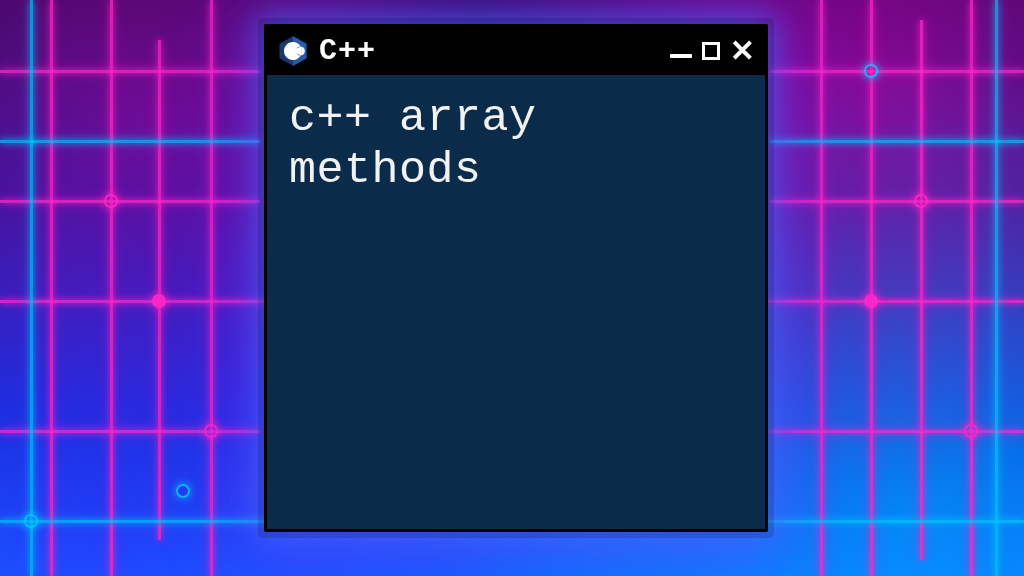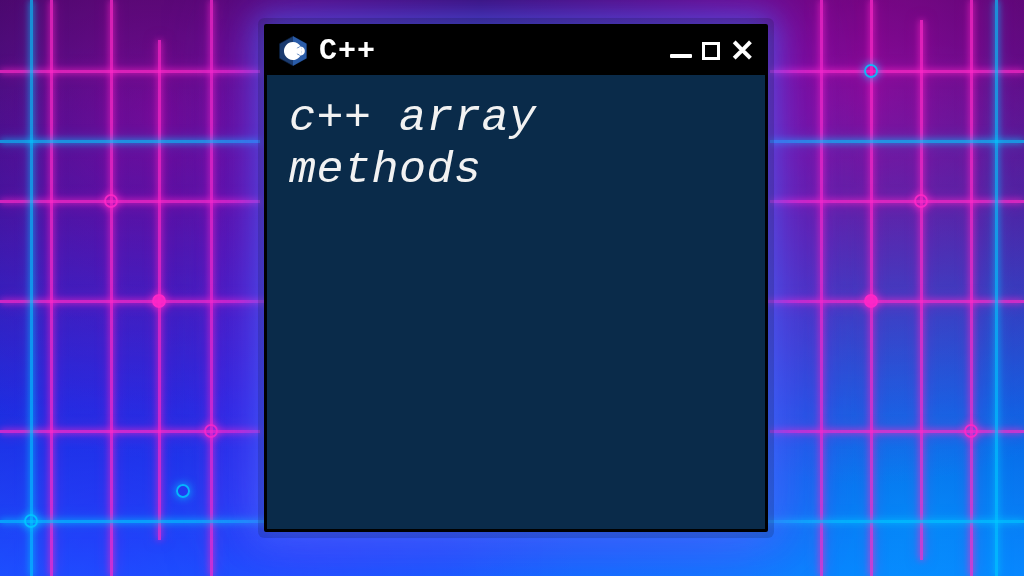--- a/index.html
+++ b/index.html
@@ -45,21 +45,21 @@
     .title {
       font-family: "Courier New", Courier, monospace;
       font-weight:700; font-size:30px; color:#fff; letter-spacing:1px;
     }
     .title-controls { margin-left:auto; display:flex; align-items:center; gap:10px; }
     .ctrl { color:#fff; cursor:pointer; display:flex; align-items:center; justify-content:center; }
     .min { width:22px; height:4px; background:#fff; margin-top:10px; border-radius:1px; }
     .max { width:18px; height:18px; border:3px solid #fff; }
     .close { font-size:30px; font-weight:700; line-height:1; font-family:Arial, sans-serif; }
 
-    .body-area { flex:1; padding:18px 22px;font-style:italic; }
+    .body-area { flex:1; padding:18px 22px; }
     .content-text {
       color:#f2f2f2; font-size:45px; line-height:1.15;
       font-family: "Courier New", Courier, monospace;
       white-space:pre-line; letter-spacing:.5px;
     }
 
     
     .hexlogo {
       width:32px; height:32px; position:relative; flex-shrink:0;
     }

